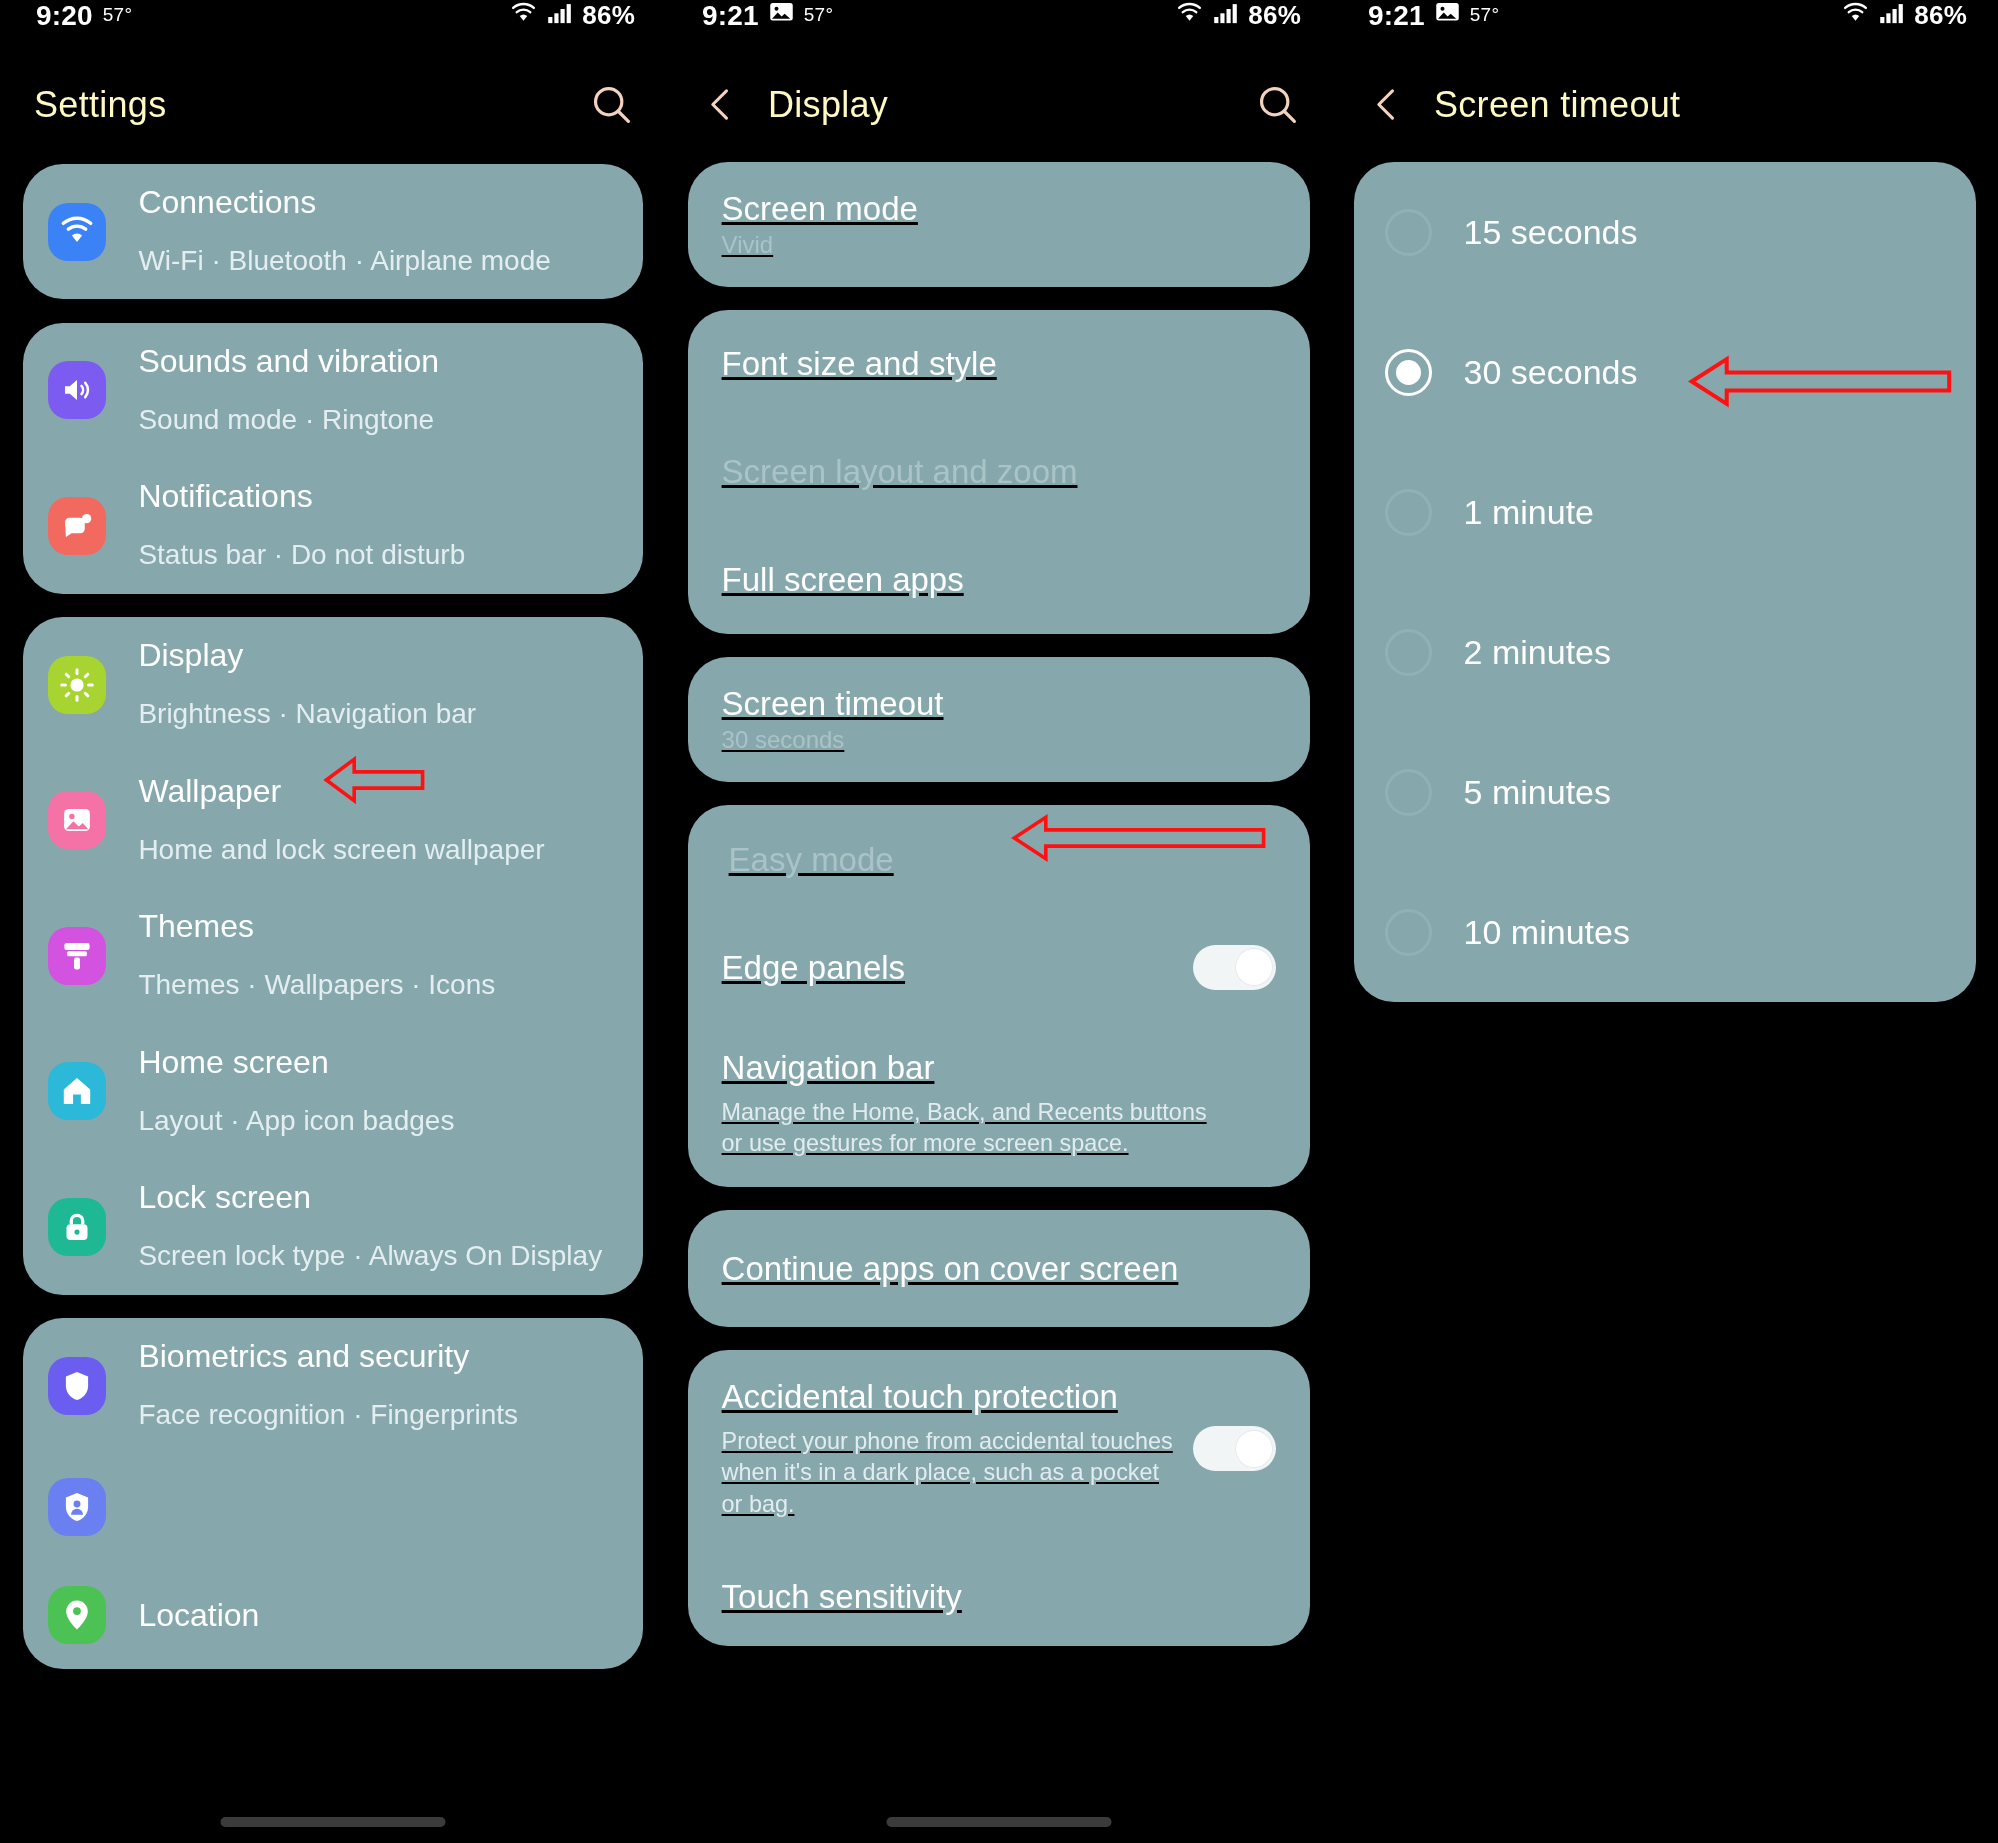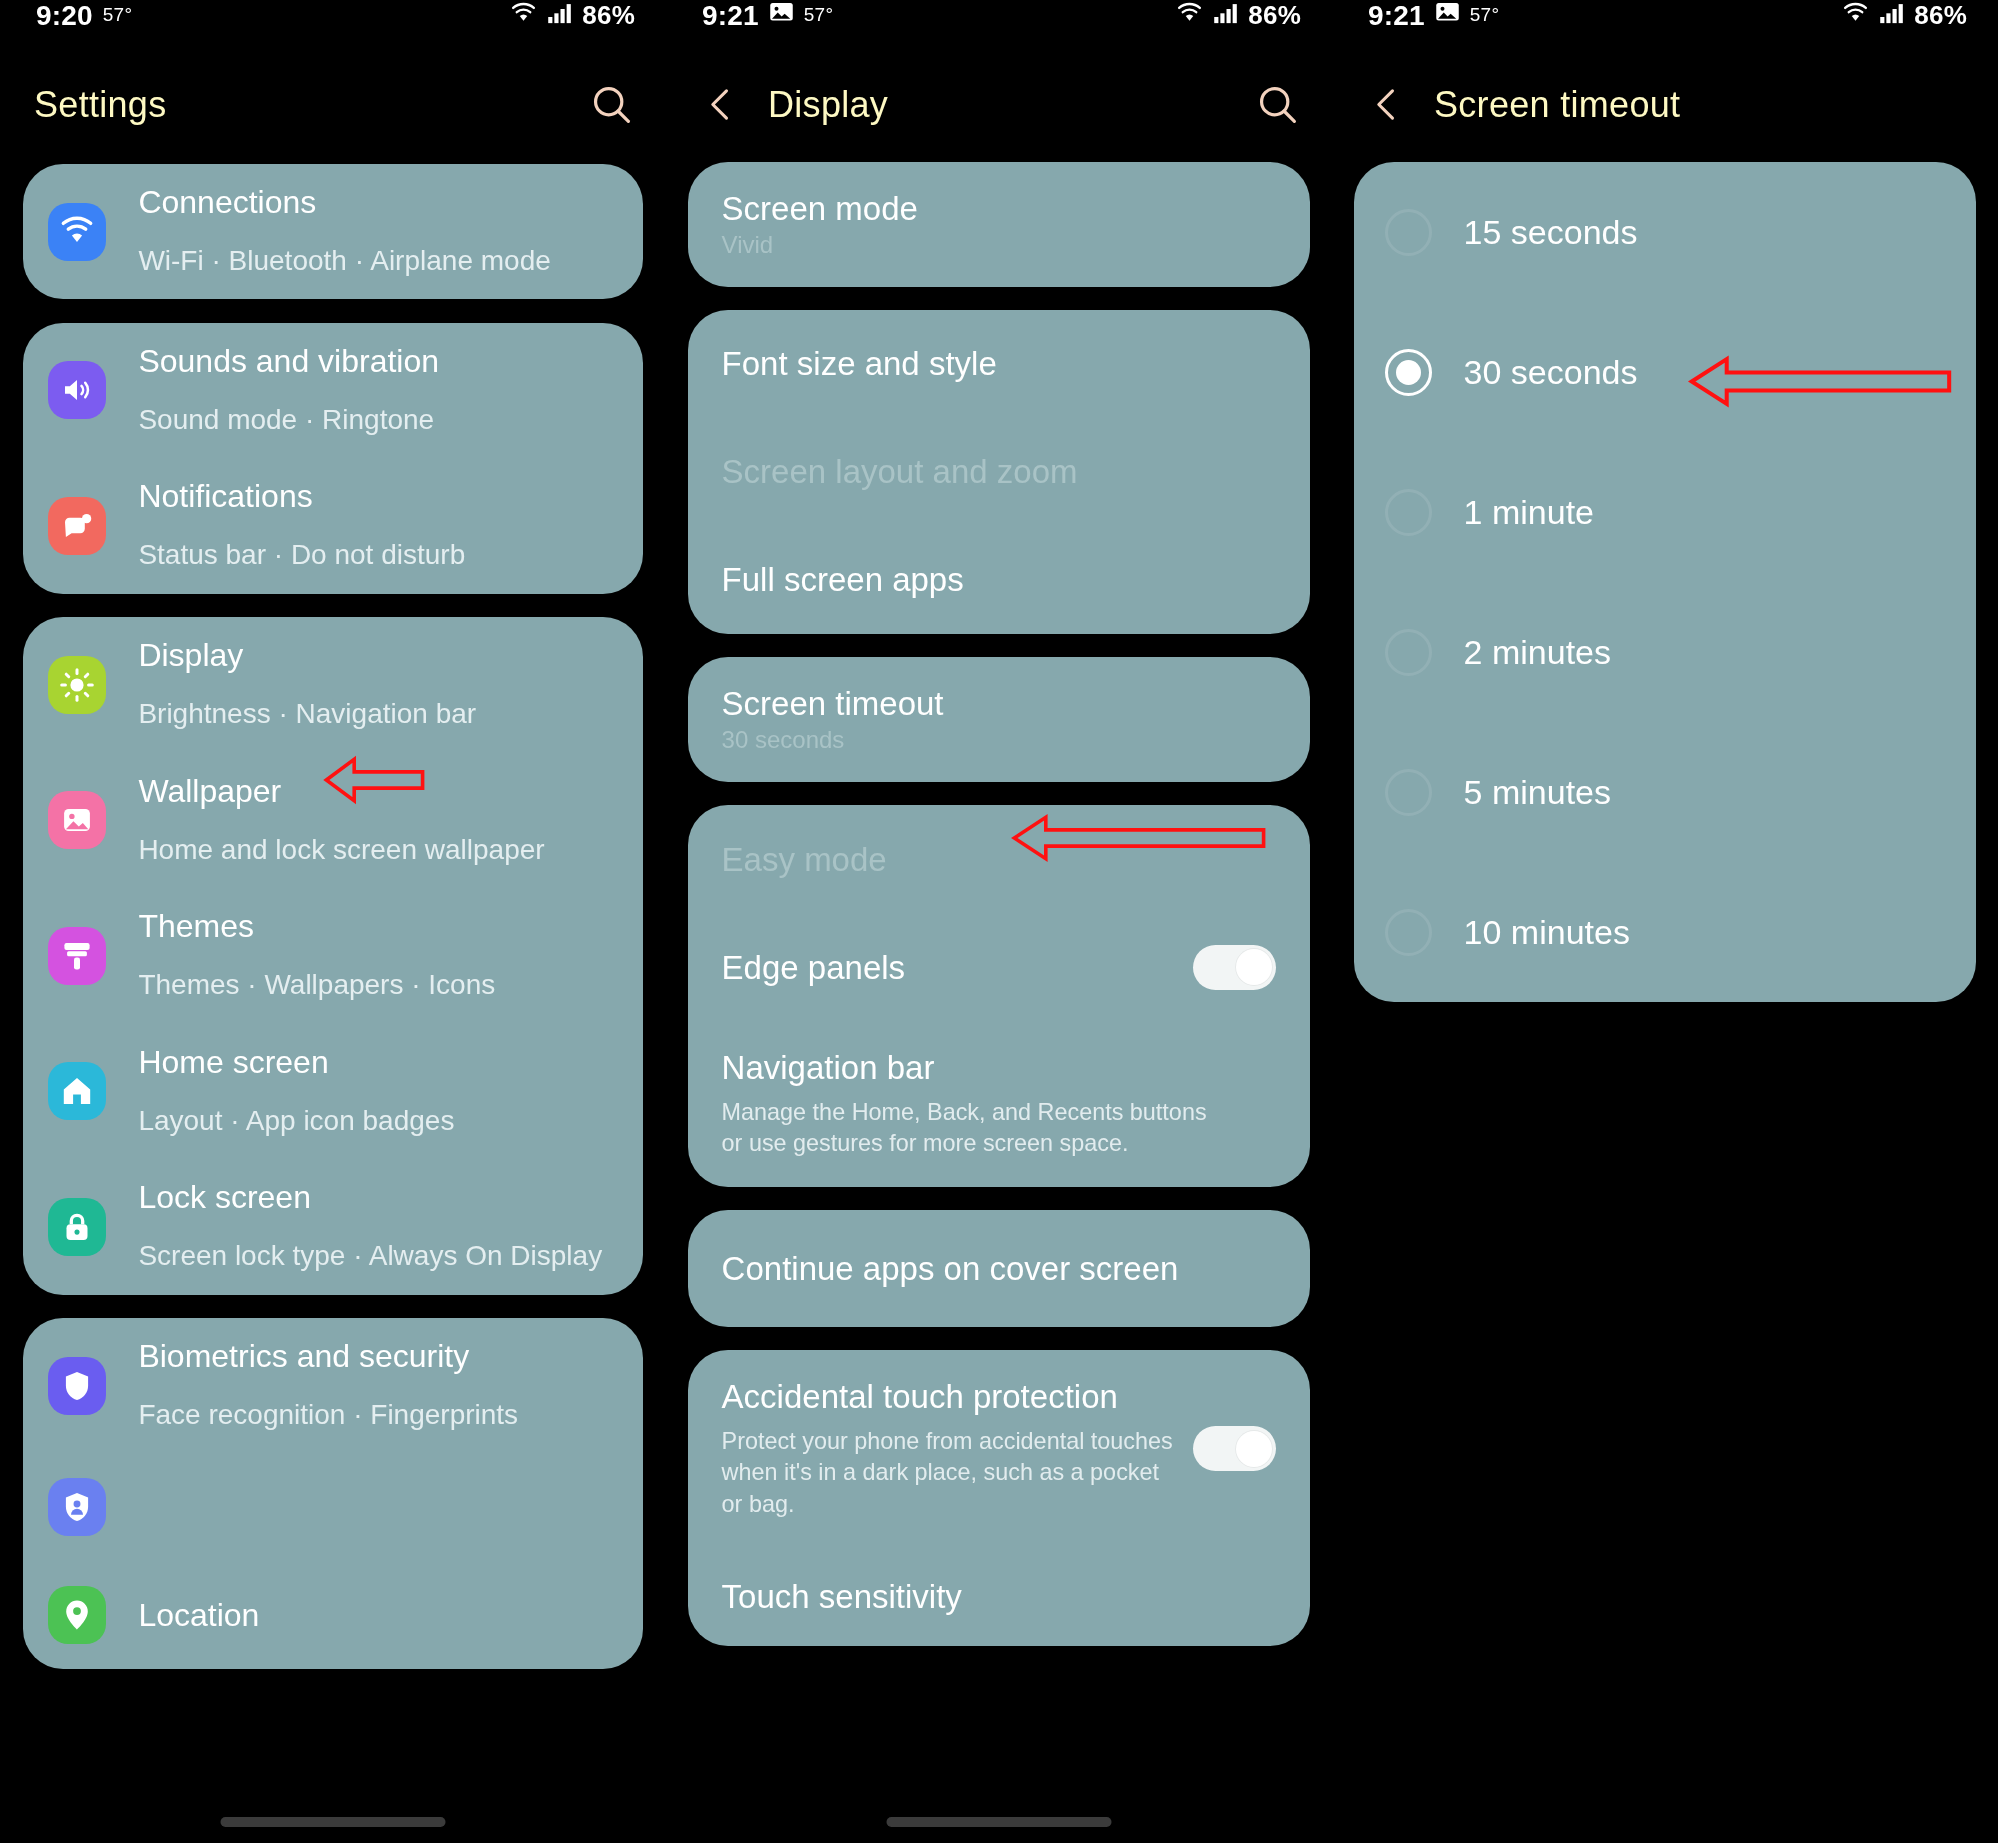--- a/index.html
+++ b/index.html
@@ -60,21 +60,21 @@
     flex: 0 0 auto; margin-right: 32px;
     display: flex; align-items: center; justify-content: center;
   }
   .app-icon svg { width: 36px; height: 36px; display: block; }
   .srow-text { min-width: 0; }
   .srow-title { color: #ffffff; font-size: 32px; line-height: 1.16; font-weight: 400; }
   .srow-sub { color: #e4eef0; font-size: 28px; line-height: 1.3; margin-top: 22px; white-space: nowrap; }
 
   
   .prow { padding: 27px 34px; min-height: 86px; display: flex; align-items: center; }
-  .prow-text { flex: 1; min-width: 0; }
+  .prow-text { flex: 1; min-width: 0; text-decoration: underline; }
   .prow-title { color: #ffffff; font-size: 33px; font-weight: 400; line-height: 1.2; }
   .prow-title.dim { color: #a9c3c6; }
   .prow-sub { color: #a9c3c6; font-size: 24px; margin-top: 1px; line-height: 1.25; }
   .prow-desc { color: #e2ecee; font-size: 23.4px; margin-top: 9px; line-height: 1.34; max-width: 504px; }
 
   
   .toggle {
     width: 83px; height: 45px; border-radius: 22.5px;
     background: #f2f5f5; position: relative; flex: 0 0 auto; margin-left: 16px;
   }
@@ -392,21 +392,21 @@
       <div class="card">
         <div class="prow" style="min-height:117px;">
           <div class="prow-text">
             <div class="prow-title">Screen timeout</div>
             <div class="prow-sub">30 seconds</div>
           </div>
         </div>
       </div>
 
       <div class="card">
-        <div class="prow" style="min-height:108px;">
+        <div class="prow" style="min-height:108px;margin-left:7px;">
           <div class="prow-text">
               <div class="prow-title dim">Easy mode</div>
             </div>
         </div>
         <div class="prow" style="min-height:108px;">
           <div class="prow-text">
               <div class="prow-title">Edge panels</div>
             </div>
           <span class="toggle"></span>
         </div>

